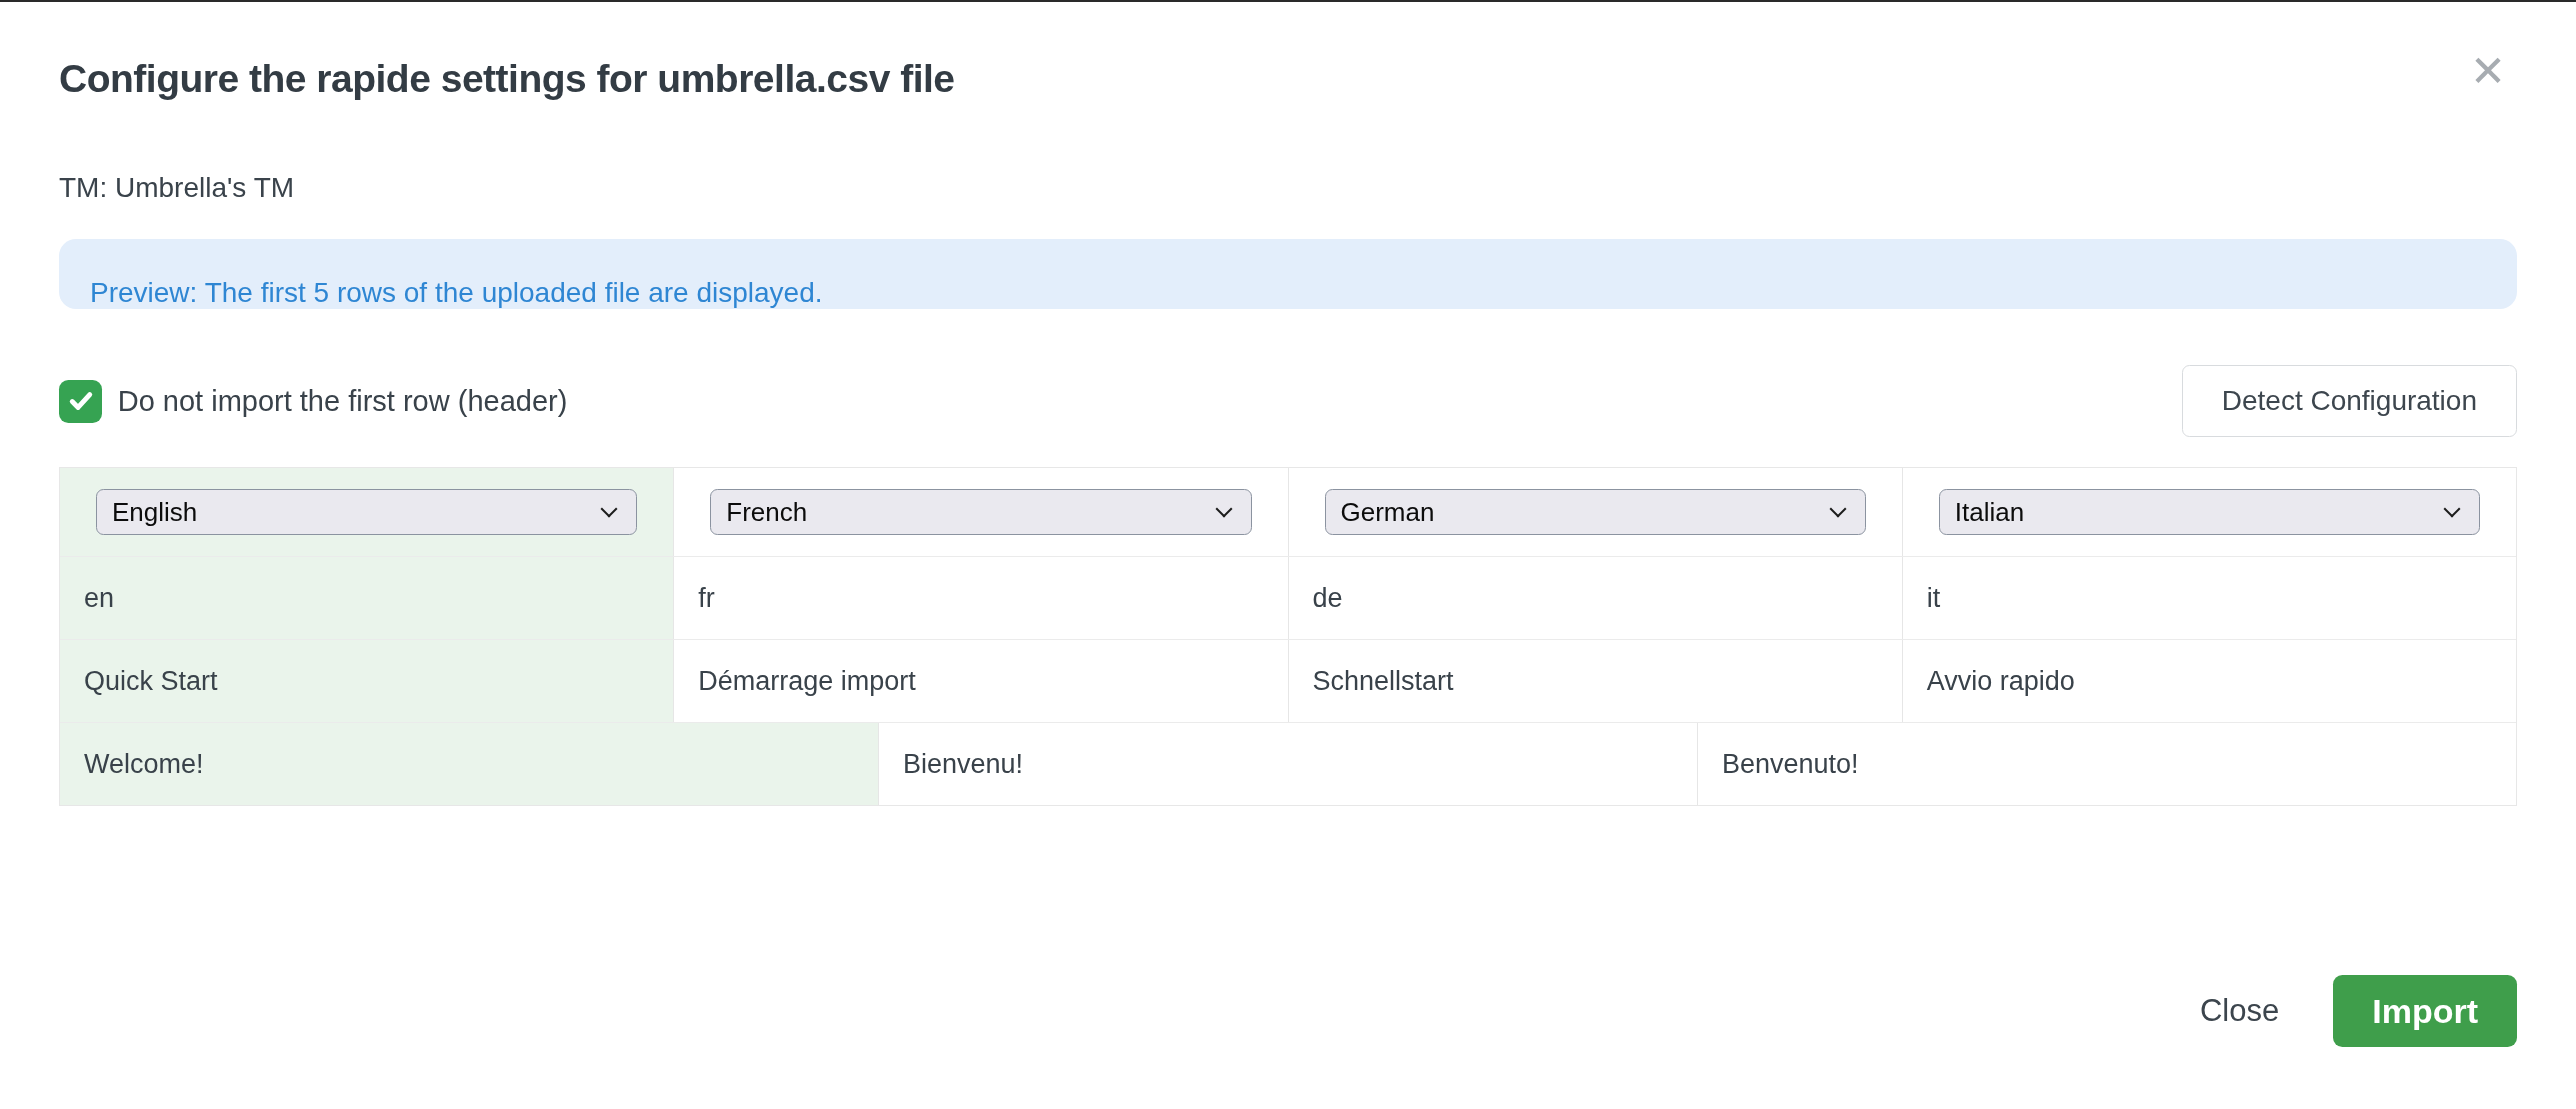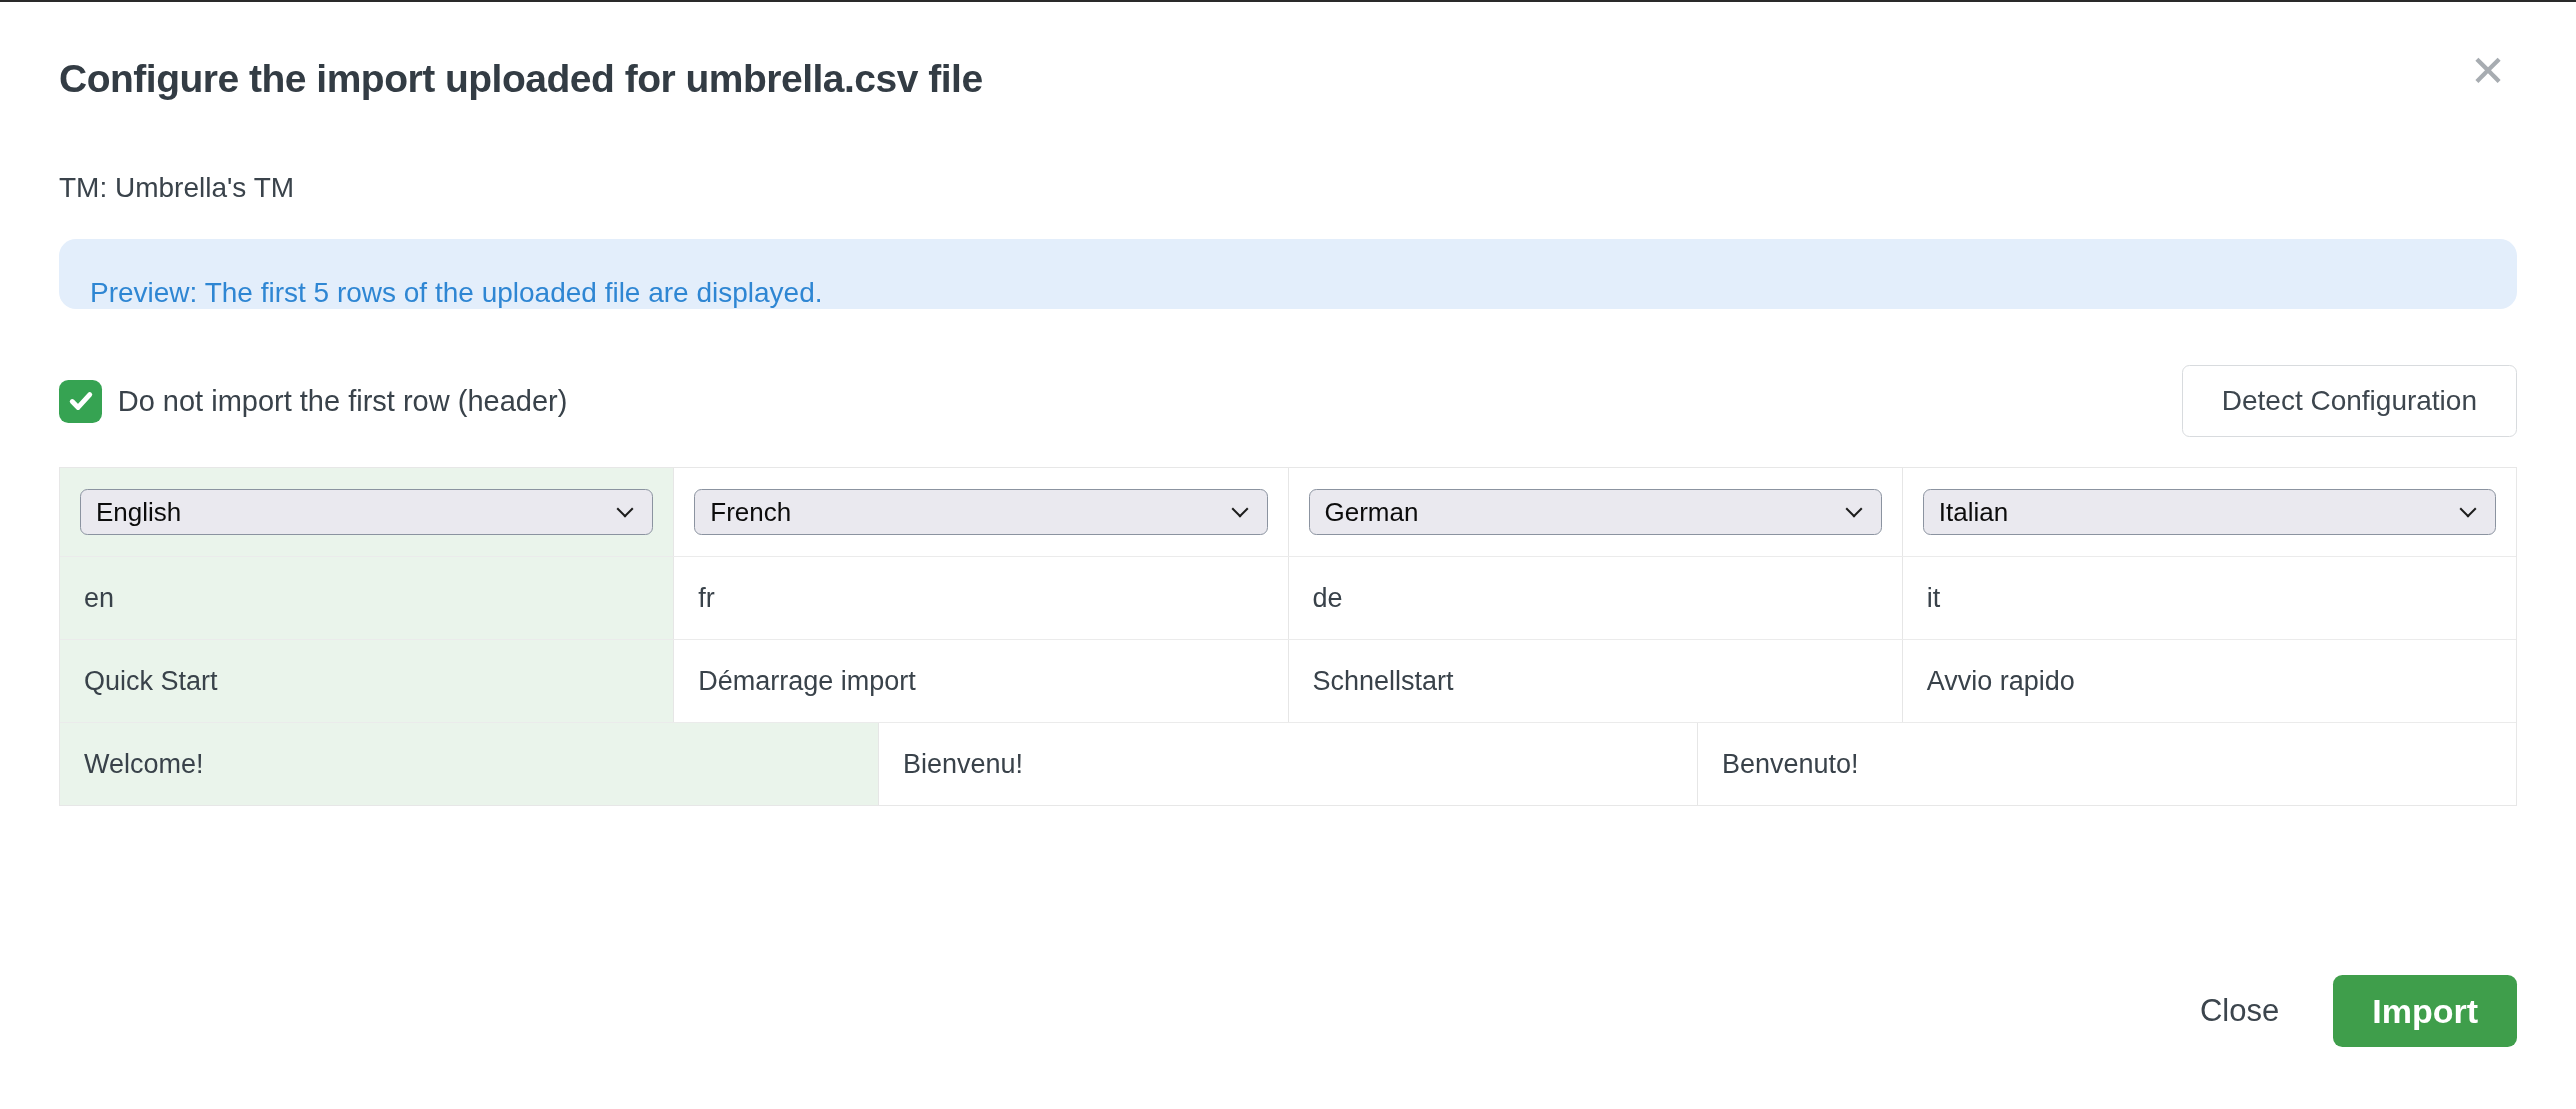--- a/index.html
+++ b/index.html
@@ -54,21 +54,21 @@
     font-family: inherit;
   }
 
   .table {
     position: absolute; left: 59px; right: 59px; top: 467px;
     border: 0.9px solid #e7e7e7; background: #ffffff;
   }
   .thead { display: flex; height: 88px; }
   .th {
     flex: 1 1 0; display: flex; align-items: center;
-    padding: 0 20px; border-right: 0.9px solid #e6e6e6;
+    padding: 0 36px; border-right: 0.9px solid #e6e6e6;
     background: #ffffff;
   }
   .th:last-child, .td:last-child { border-right: none; }
   .src { background: #eaf4eb !important; }
   .selwrap { position: relative; width: 100%; }
   select {
     width: 100%; height: 46px;
     -webkit-appearance: none; appearance: none;
     background: #eae9ef; border: 1.4px solid #8b93a0; border-radius: 7.4px;
     font-size: 26px; color: #0c0c0c; padding: 0 52px 0 15px;
@@ -100,21 +100,21 @@
     color: #ffffff; font-size: 34px; font-weight: 700; cursor: pointer;
     font-family: inherit;
   }
 </style>
 </head>
 <body>
 
 <div class="modal">
   <div class="top-edge"></div>
 
-  <div class="title">Configure the import uploaded for umbrella.csv file</div>
+  <div class="title">Configure the rapide settings for umbrella.csv file</div>
 
   <button class="close-x" aria-label="Close dialog">✕</button>
 
   <div class="tm">TM: Umbrella's TM</div>
 
   <div class="banner" style="background: rgb(227, 238, 251); color: rgb(46, 134, 211);">
     <span>Preview: The first 5 rows of the uploaded file are displayed.</span>
   </div>
 
   <div class="opts-row">

